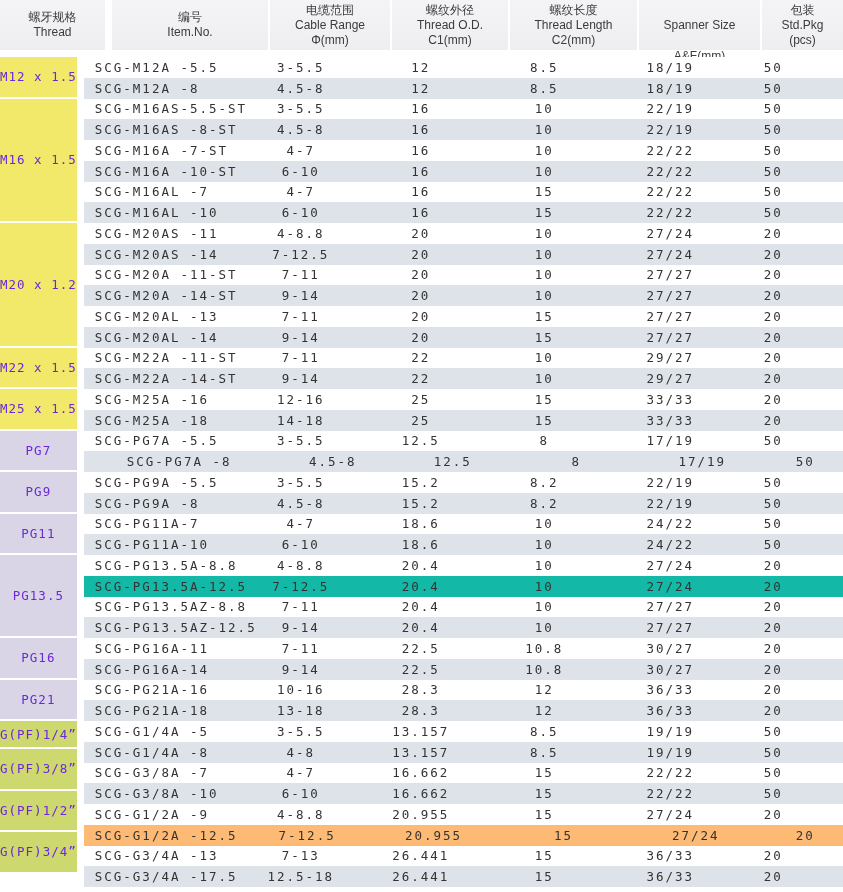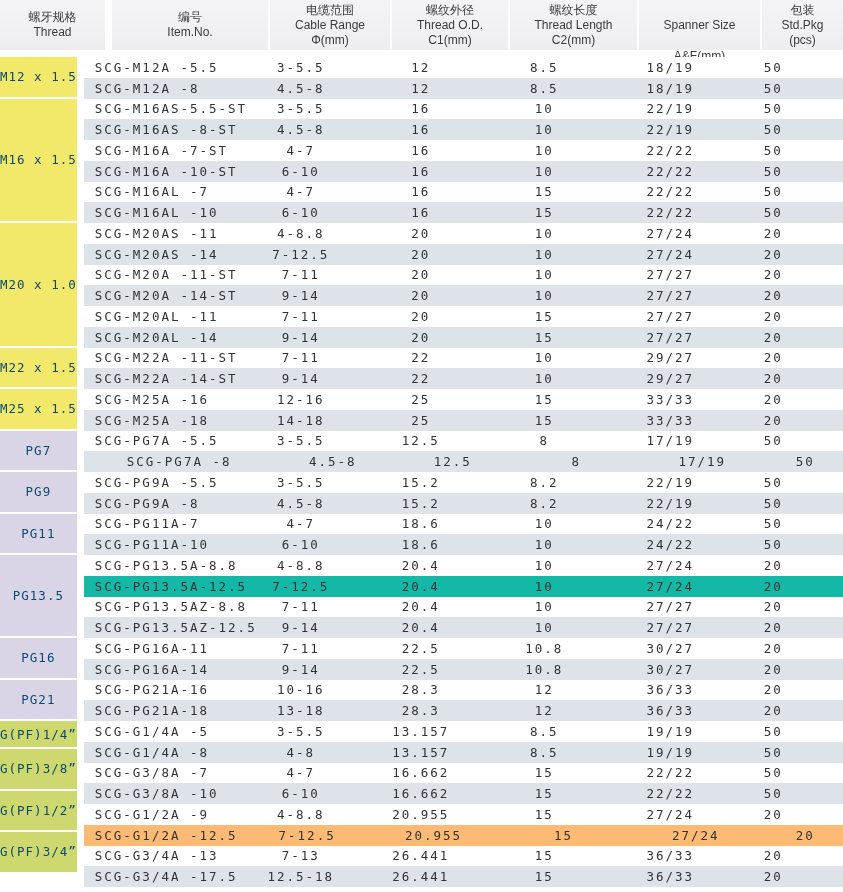--- a/index.html
+++ b/index.html
@@ -29,21 +29,21 @@
   .hc2 { width: 122px; border-left: 2px solid #fff; }
   .hc3 { width: 118px; border-left: 2px solid #fff; }
   .hc4 { width: 129px; border-left: 2px solid #fff; }
   .hc5 { width: 123px; border-left: 2px solid #fff; }
   .hc6 { width: 83px;  border-left: 2px solid #fff; }
   
   .body { display: flex; }
   .thread-col { width: 105px; margin-right: 7px; }
   .group-cell {
     display: flex; align-items: center; justify-content: center;
-    font-size: 12.5px; letter-spacing: 1px; color: #0c4a6e;
+    font-size: 12.5px; letter-spacing: 1px; color: #6d28d9;
     margin-bottom: 2px; box-sizing: border-box;
     white-space: nowrap;
   }
   .rows { flex: 1; }
   .row { display: flex; align-items: center; height: 20.75px; }
   .cell {
     font-size: 12.5px; letter-spacing: 2px;
     white-space: nowrap; box-sizing: border-box;
   }
   .c-item    { width: 156px; text-align: left; padding-left: 11px; }
@@ -94,21 +94,21 @@
     </div>
   <div class="body">
     <div class="thread-col" id="threadCol">
         <div class="group-cell" style="height: 39.5px; background: rgb(242, 233, 106);">
           <span>M12 x 1.5</span>
         </div>
         <div class="group-cell" style="height: 122.5px; background: rgb(242, 233, 106);">
           <span>M16 x 1.5</span>
         </div>
         <div class="group-cell" style="height: 122.5px; background: rgb(242, 233, 106);">
-          <span>M20 x 1.0</span>
+          <span>M20 x 1.2</span>
         </div>
         <div class="group-cell" style="height: 39.5px; background: rgb(242, 233, 106);">
           <span>M22 x 1.5</span>
         </div>
         <div class="group-cell" style="height: 39.5px; background: rgb(242, 233, 106);">
           <span>M25 x 1.5</span>
         </div>
         <div class="group-cell" style="height: 39.5px; background: rgb(217, 213, 231);">
           <span>PG7</span>
         </div>
@@ -231,21 +231,21 @@
         </div>
         <div class="row" style="background: rgb(221, 227, 233);">
           <div class="cell c-item">SCG-M20A -14-ST</div>
           <div class="cell c-cable">9-14</div>
           <div class="cell c-c1">20</div>
           <div class="cell c-c2">10</div>
           <div class="cell c-spanner">27/27</div>
           <div class="cell c-pkg">20</div>
         </div>
         <div class="row" style="background: rgb(255, 255, 255);">
-          <div class="cell c-item">SCG-M20AL -11</div>
+          <div class="cell c-item">SCG-M20AL -13</div>
           <div class="cell c-cable">7-11</div>
           <div class="cell c-c1">20</div>
           <div class="cell c-c2">15</div>
           <div class="cell c-spanner">27/27</div>
           <div class="cell c-pkg">20</div>
         </div>
         <div class="row" style="background: rgb(221, 227, 233);">
           <div class="cell c-item">SCG-M20AL -14</div>
           <div class="cell c-cable">9-14</div>
           <div class="cell c-c1">20</div>

